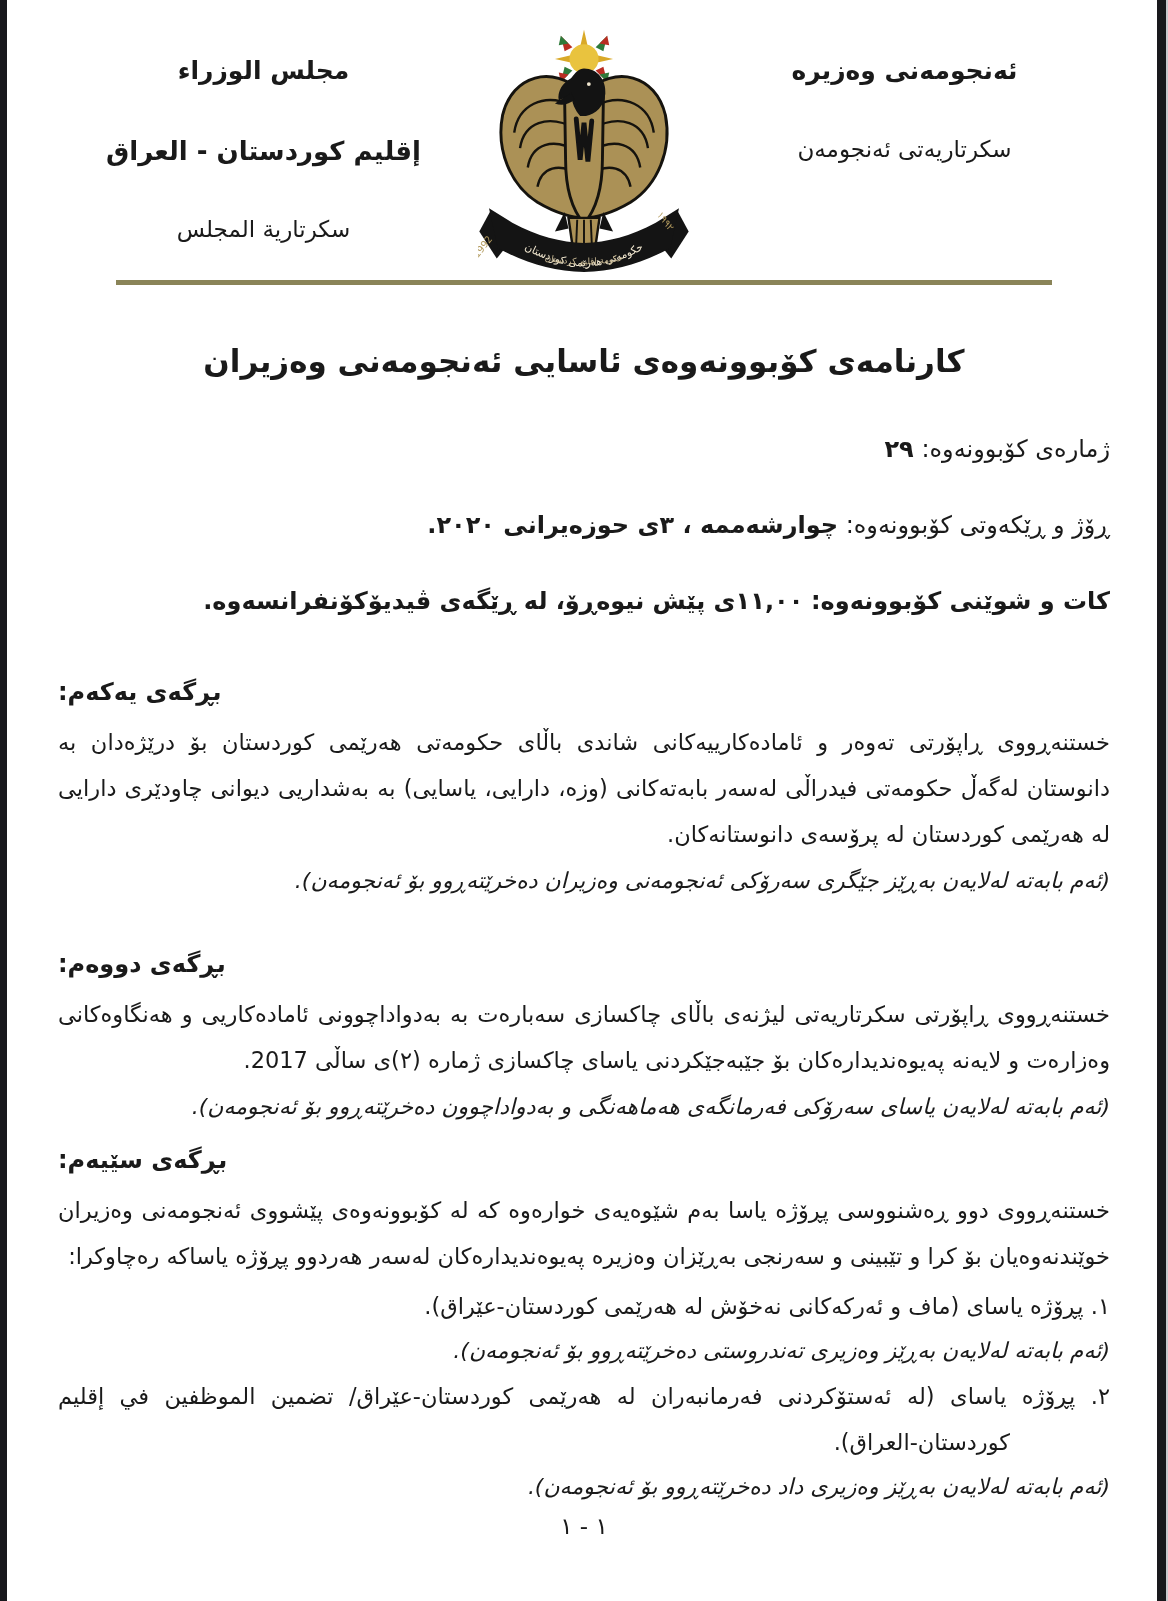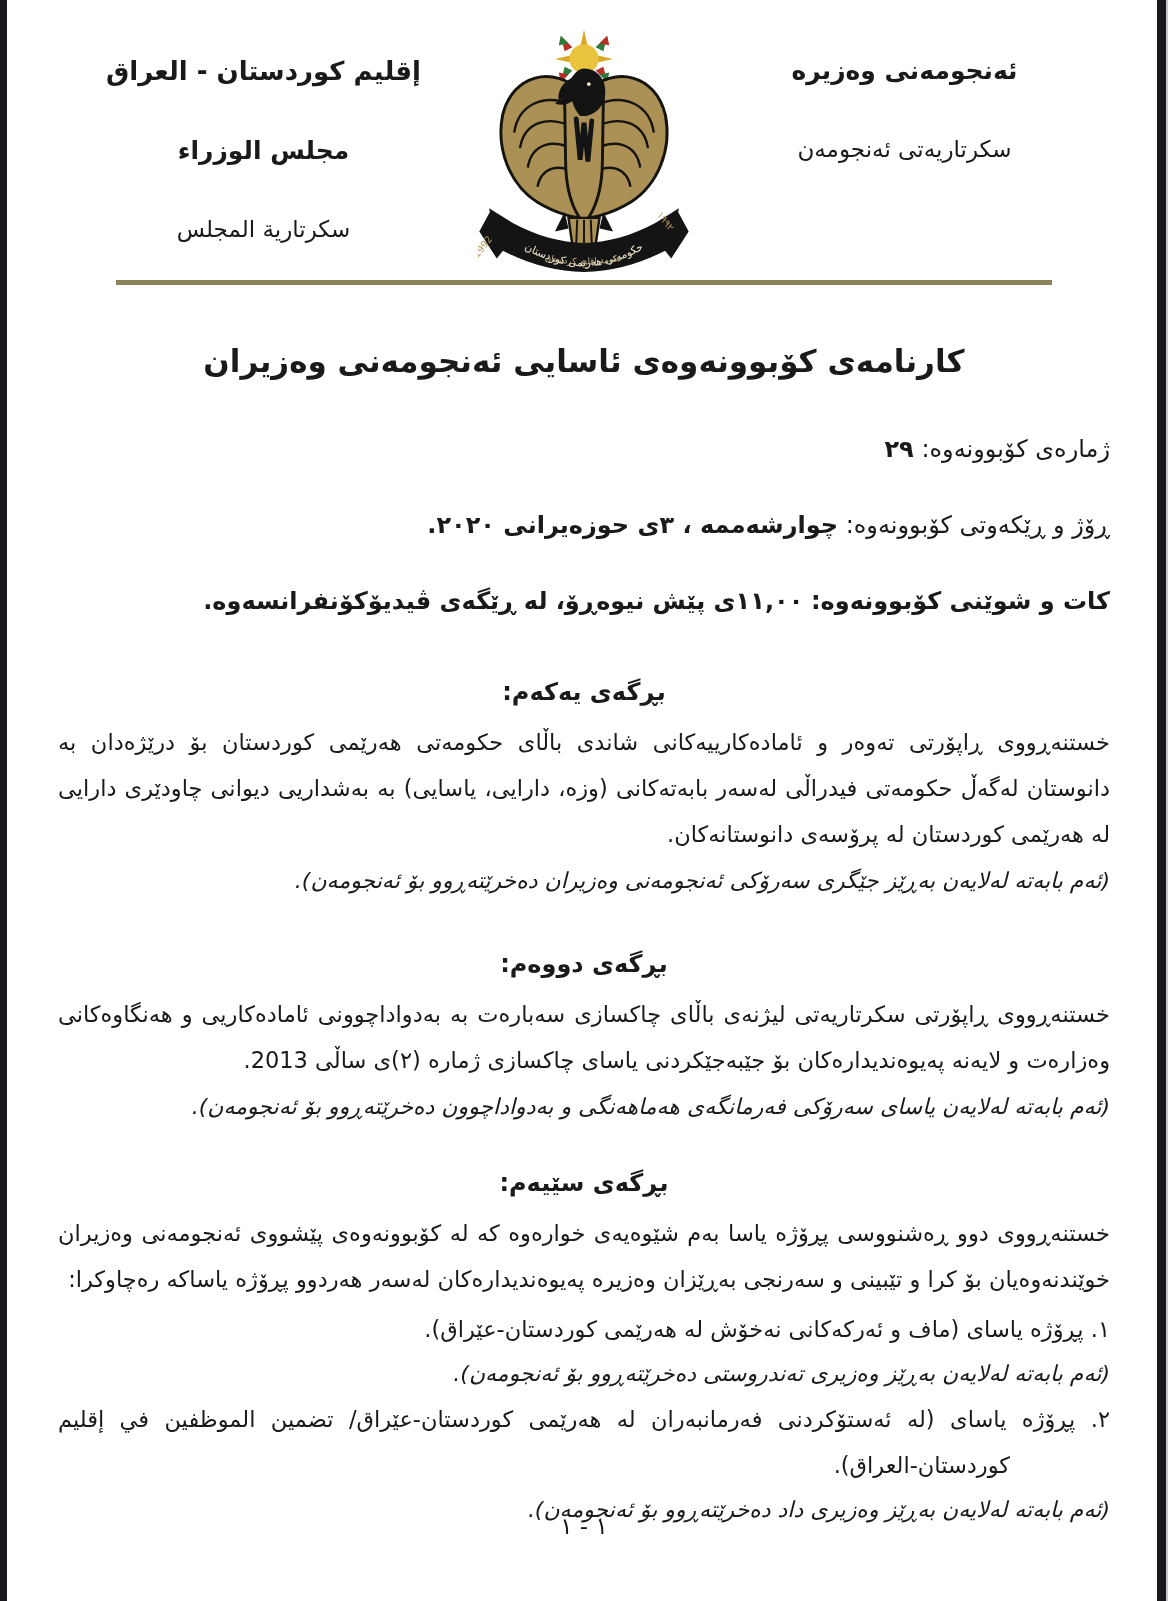--- a/index.html
+++ b/index.html
@@ -31,24 +31,24 @@
   }
 
   
   .meta{margin-top:40px;font-size:24px;}
   .meta-line{line-height:52px;text-align:right;}
   .meta-label{font-weight:normal;}
   .meta-value{font-weight:bold;}
   .meta-line-3 .meta-label{font-weight:bold;}
 
   
-  .section-heading{font-weight:bold;font-size:24px;line-height:34px;margin:0 0 10px 0;text-align:center;}
+  .section-heading{font-weight:bold;font-size:24px;line-height:34px;margin:0 0 10px 0;text-align:left;}
   .sec-1{margin-top:48px;}
   .sec-2{margin-top:44px;}
-  .sec-3{margin-top:37px;}
+  .sec-3{margin-top:14px;}
   .section-body{
     font-size:22.5px;line-height:46px;margin:0;
     text-align:justify;text-align-last:right;
   }
   .section-note{
     font-style:italic;font-size:22px;line-height:44px;margin:2px 0 0 0;text-align:right;
   }
   .items{margin-top:4px;}
   .item{
     font-size:22.5px;line-height:46px;margin:0;
@@ -144,22 +144,22 @@
           <text font-size="9" fill="#cdbd97" font-family="DejaVu Sans, sans-serif">
             <textPath href="#bp2" startOffset="50%" text-anchor="middle">حكومة إقليم كردستان</textPath>
           </text>
           <text x="14" y="222" font-size="10" fill="#b29a5e" transform="rotate(-52 14 222)">1992</text>
           <text x="196" y="214" font-size="10" fill="#b29a5e" transform="rotate(52 196 214)">١٩٩٢</text>
         </g>
       </svg>
     </div>
 
     <div class="header-block">
+      <p class="hl hl2">مجلس الوزراء</p>
       <p class="hl hl1">إقليم كوردستان - العراق</p>
-      <p class="hl hl2">مجلس الوزراء</p>
       <p class="hl hl3">سكرتارية المجلس</p>
     </div>
   </div>
 
   <hr class="divider">
 
   <h1 class="doc-title">کارنامەی کۆبوونەوەی ئاسایی ئەنجومەنی وەزیران</h1>
 
   <div class="meta">
     <p class="meta-line meta-line-1">
@@ -177,21 +177,21 @@
   </div>
 
   <div class="section sec-1">
     <h2 class="section-heading">بڕگەی یەکەم:</h2>
     <p class="section-body">خستنەڕووی ڕاپۆرتی تەوەر و ئامادەکارییەکانی شاندی باڵای حکومەتی هەرێمی کوردستان بۆ درێژەدان بە دانوستان لەگەڵ حکومەتی فیدراڵی لەسەر بابەتەکانی (وزە، دارایی، یاسایی) بە بەشداریی دیوانی چاودێری دارایی لە هەرێمی کوردستان لە پرۆسەی دانوستانەکان.</p>
     <p class="section-note">(ئەم بابەتە لەلایەن بەڕێز جێگری سەرۆکی ئەنجومەنی وەزیران دەخرێتەڕوو بۆ ئەنجومەن).</p>
   </div>
 
   <div class="section sec-2">
     <h2 class="section-heading">بڕگەی دووەم:</h2>
-    <p class="section-body">خستنەڕووی ڕاپۆرتی سکرتاریەتی لیژنەی باڵای چاکسازی سەبارەت بە بەدواداچوونی ئامادەکاریی و هەنگاوەکانی وەزارەت و لایەنە پەیوەندیدارەکان بۆ جێبەجێکردنی یاسای چاکسازی ژمارە (٢)ی ساڵی 2013.</p>
+    <p class="section-body">خستنەڕووی ڕاپۆرتی سکرتاریەتی لیژنەی باڵای چاکسازی سەبارەت بە بەدواداچوونی ئامادەکاریی و هەنگاوەکانی وەزارەت و لایەنە پەیوەندیدارەکان بۆ جێبەجێکردنی یاسای چاکسازی ژمارە (٢)ی ساڵی 2017.</p>
     <p class="section-note">(ئەم بابەتە لەلایەن یاسای سەرۆکی فەرمانگەی هەماهەنگی و بەدواداچوون دەخرێتەڕوو بۆ ئەنجومەن).</p>
   </div>
 
   <div class="section sec-3">
     <h2 class="section-heading">بڕگەی سێیەم:</h2>
     <p class="section-body">خستنەڕووی دوو ڕەشنووسی پڕۆژە یاسا بەم شێوەیەی خوارەوە کە لە کۆبوونەوەی پێشووی ئەنجومەنی وەزیران خوێندنەوەیان بۆ کرا و تێبینی و سەرنجی بەڕێزان وەزیرە پەیوەندیدارەکان لەسەر هەردوو پڕۆژە یاساکە رەچاوکرا:</p>
     <div class="items">
       <p class="item">
         <span class="item-number">١.</span>
         <span class="item-text">پڕۆژە یاسای (ماف و ئەرکەکانی نەخۆش لە هەرێمی کوردستان-عێراق).</span>

